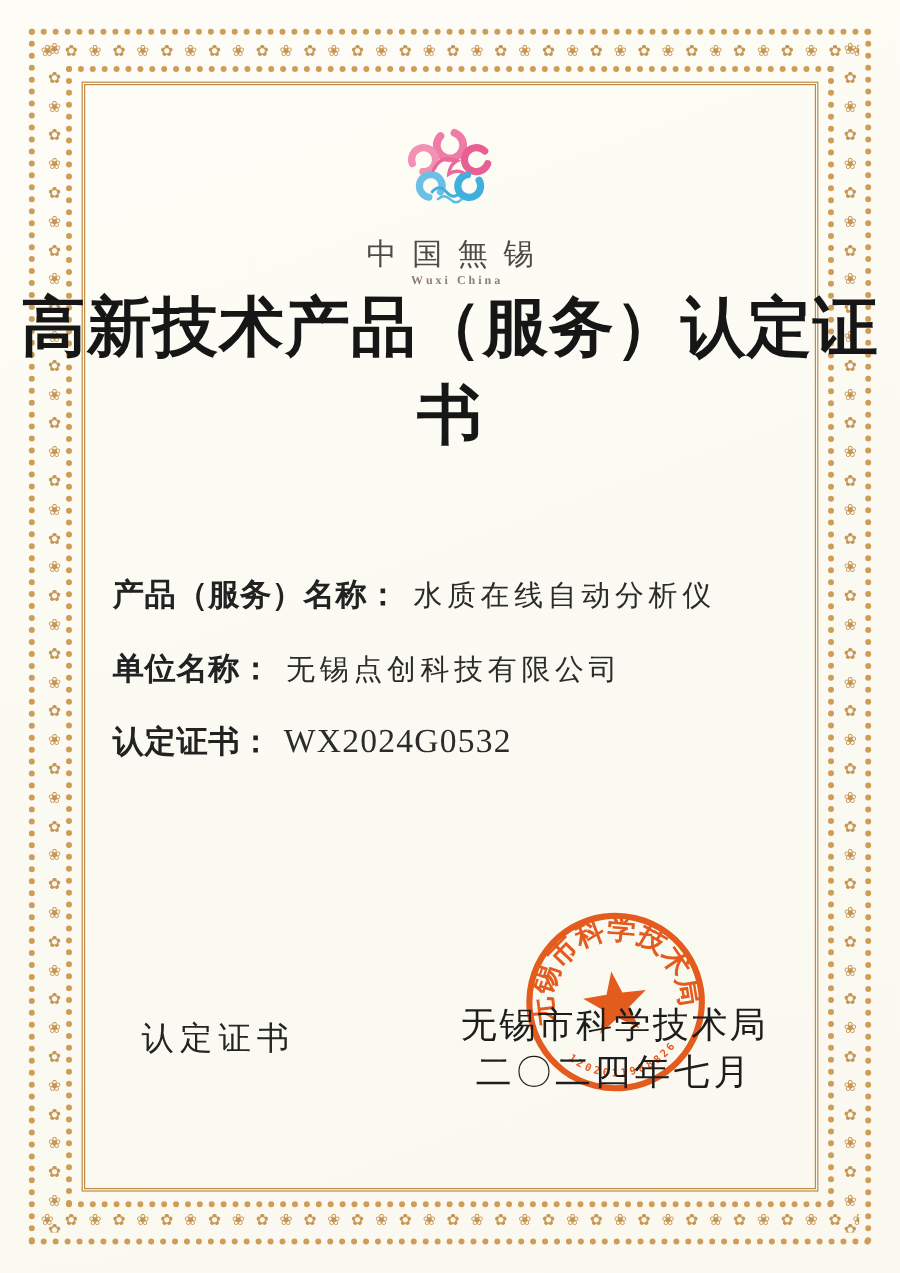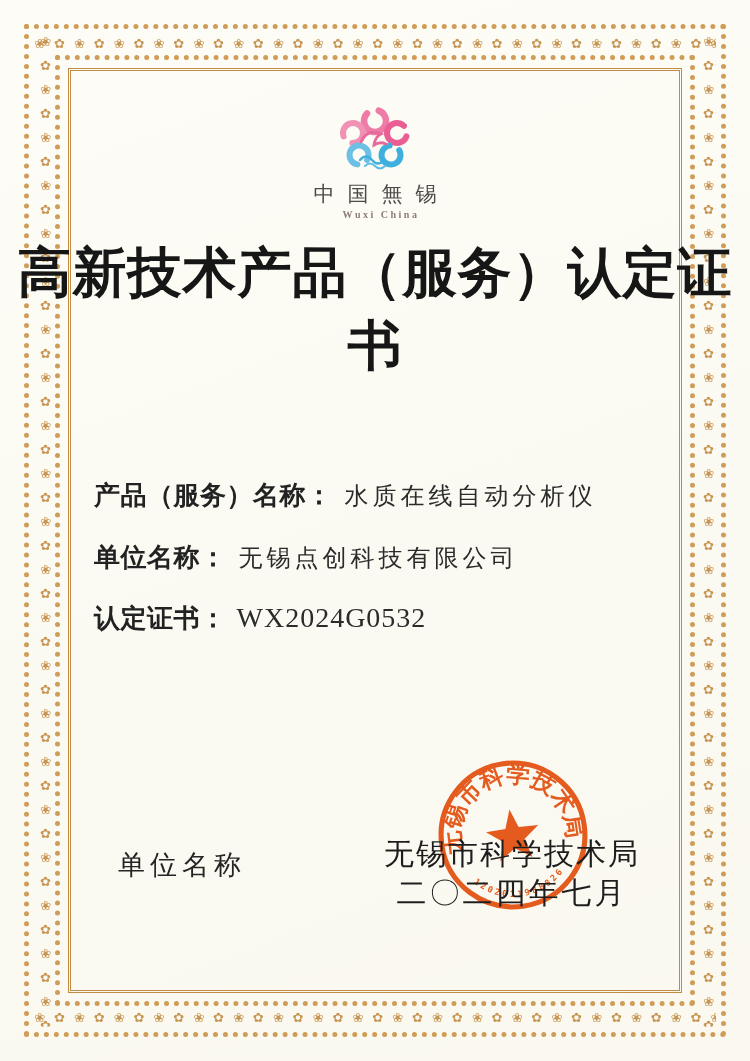--- a/index.html
+++ b/index.html
@@ -45,23 +45,23 @@
   }
   .floral.f-top    { left: 34px; right: 34px; top: 34px;    height: 19px; line-height: 19px; }
   .floral.f-bottom { left: 34px; right: 34px; bottom: 34px; height: 19px; line-height: 19px; }
   .floral.f-left   { top: 34px; bottom: 34px; left: 34px;   width: 19px; writing-mode: vertical-rl; }
   .floral.f-right  { top: 34px; bottom: 34px; right: 34px;  width: 19px; writing-mode: vertical-rl; }
 
   
   .logo-block { position: absolute; top: 106px; left: 0; right: 0; text-align: center; }
   .logo-cloud { display: block; margin: 0 auto; }
   .logo-cn {
-    margin-top: 4px;
+    margin-top: 19px;
     font-family: Liberation Sans, sans-serif;
-    font-size: 21px;
+    font-size: 25px;
     letter-spacing: 13px;
     text-indent: 13px;
     color: #4d4a48;
   }
   .logo-en {
     margin-top: 1px;
     font-family: "Liberation Serif", serif;
     font-weight: bold;
     font-size: 10px;
     letter-spacing: 2.5px;
@@ -197,17 +197,17 @@
     <circle cx="75" cy="75" r="70" fill="none" stroke="#e8500f" stroke-width="5"></circle>
     <polygon fill="#e8500f" points="75,50 81.5,68.1 100.7,68.7 85.5,80.4 90.9,98.8 75,88 59.1,98.8 64.5,80.4 49.3,68.7 68.5,68.1"></polygon>
     <text class="arc-cn">
       <textPath href="#sealArcTop" startOffset="50%" text-anchor="middle" lengthAdjust="spacingAndGlyphs">无锡市科学技术局</textPath>
     </text>
     <text class="arc-num">
       <textPath href="#sealArcBottom" startOffset="50%" text-anchor="middle">1202011988826</textPath>
     </text>
   </svg>
 
-  <div class="validity">单位名称</div>
+  <div class="validity">认定证书</div>
   <div class="issuer">无锡市科学技术局</div>
   <div class="issue-date">二〇二四年七月</div>
 
 </div>
 
 </body></html>

